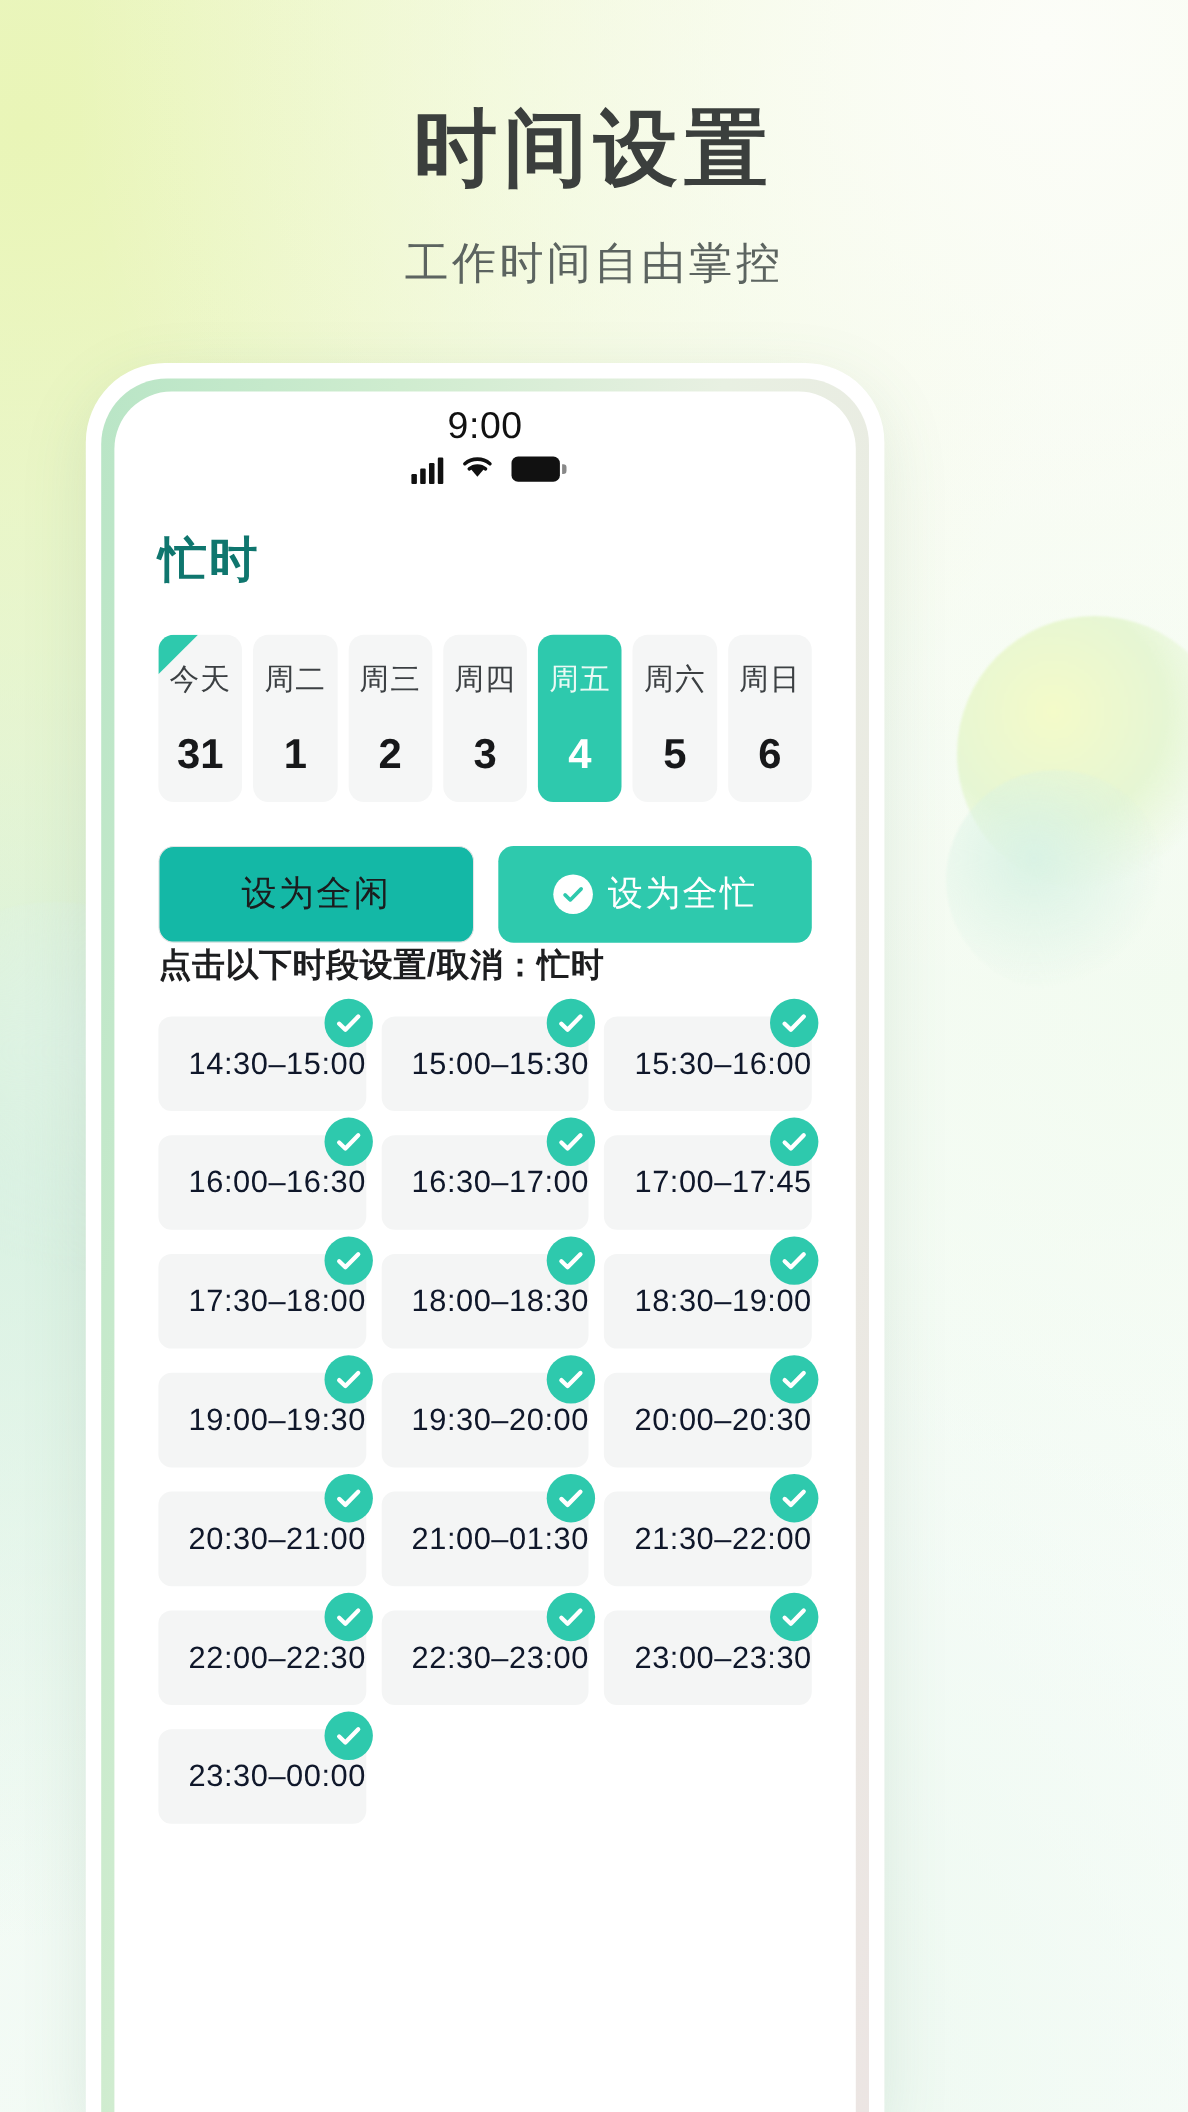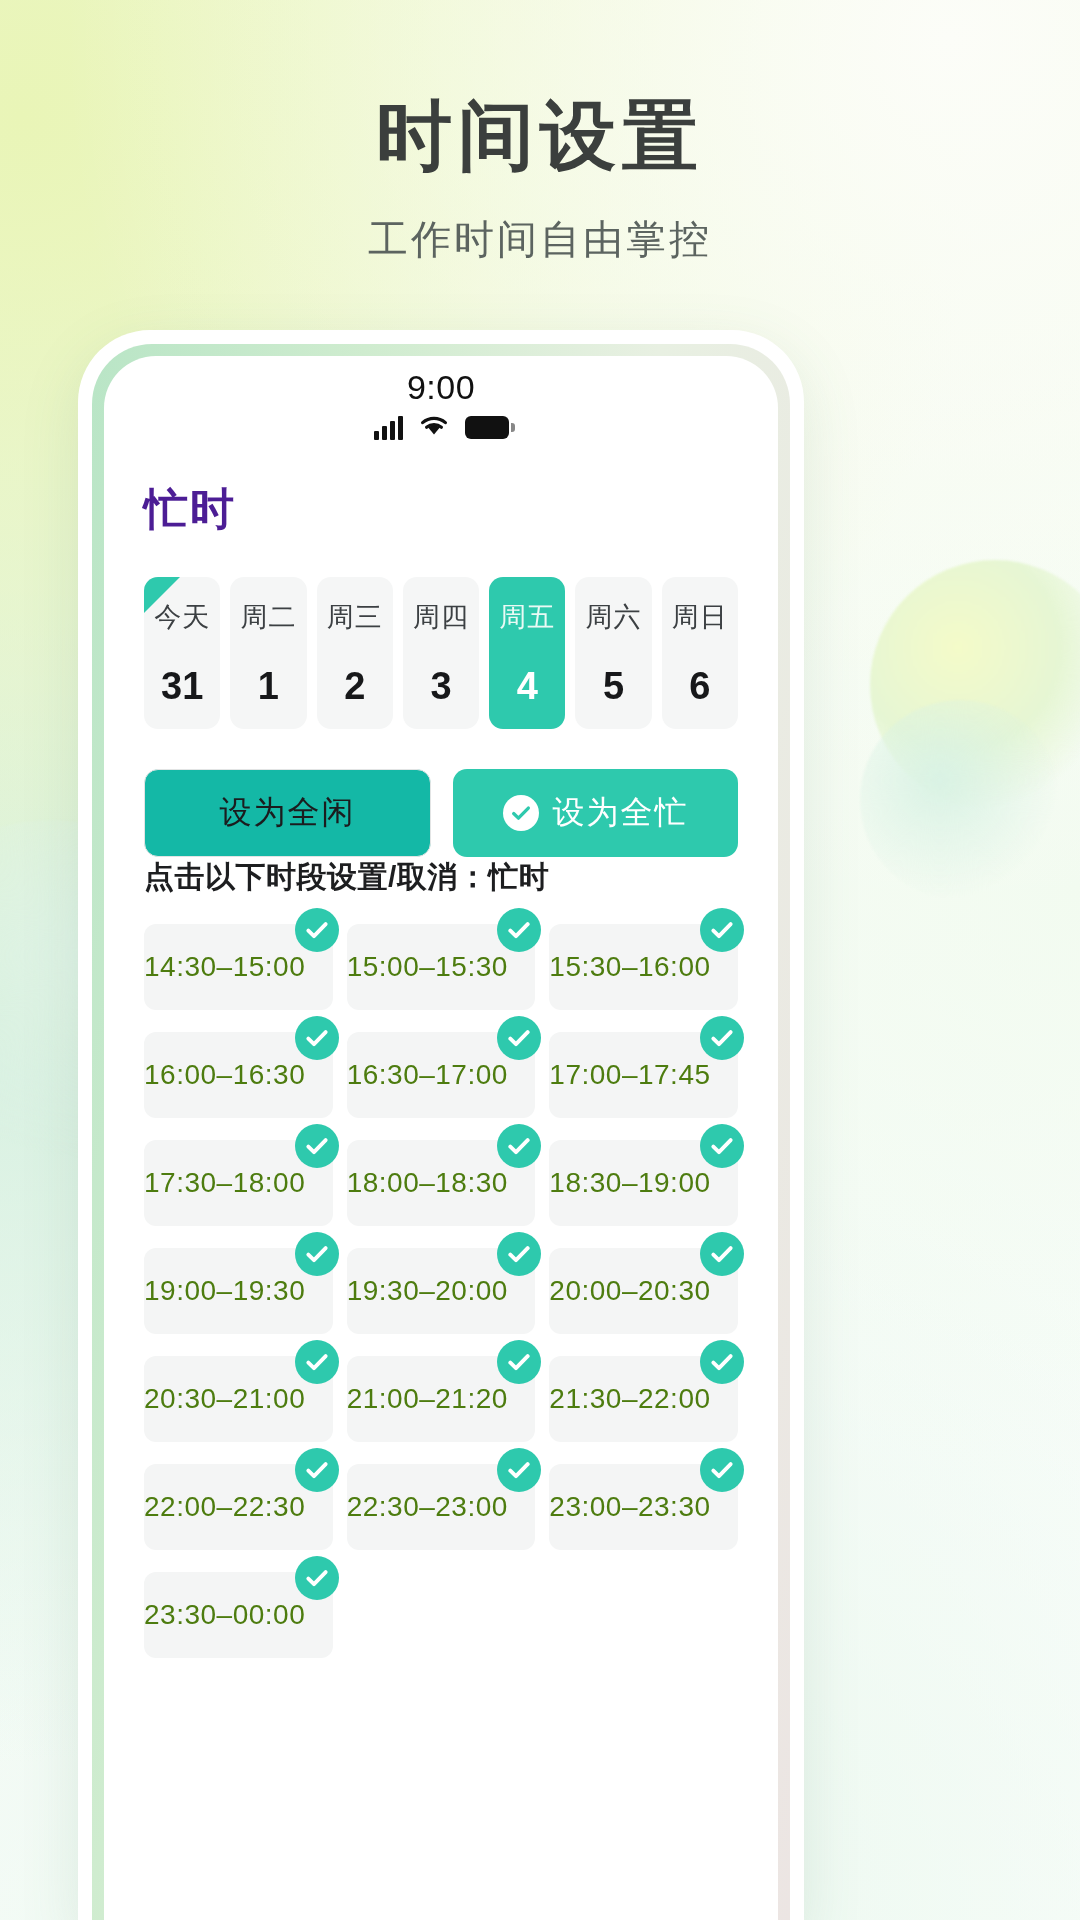--- a/index.html
+++ b/index.html
@@ -145,21 +145,21 @@
   }
 
   
   .app {
     padding: 0 40px;
   }
   .app-title {
     margin-top: 38px;
     font-size: 44px;
     font-weight: 700;
-    color: #4c1d95;
+    color: #0f766e;
     letter-spacing: 2px;
   }
 
   
   .day-strip {
     margin-top: 38px;
     display: flex;
     gap: 10px;
   }
   .day-card {
@@ -249,23 +249,23 @@
     column-gap: 14px;
     row-gap: 22px;
   }
   .slot {
     position: relative;
     height: 86px;
     border-radius: 12px;
     background: #f4f5f5;
     display: flex;
     align-items: center;
-    justify-content: flex-start;
+    justify-content: flex-end;
     font-size: 28px;
-    color: #4d7c0f;
+    color: #0f172a;
     letter-spacing: 0.5px;
   }
   .slot-badge {
     position: absolute;
     right: -6px;
     top: -16px;
     width: 44px; height: 44px;
     border-radius: 50%;
     background: #2ec9ad;
     display: flex;
@@ -460,21 +460,21 @@
           </div>
         <div class="slot">
             <span>20:30–21:00</span>
             <span class="slot-badge">
               <svg viewBox="0 0 24 24" aria-hidden="true">
                 <path d="M4 12.6 L9.2 17.6 L20 6.6" stroke="#fff" stroke-width="3.6" fill="none" stroke-linecap="round" stroke-linejoin="round"></path>
               </svg>
             </span>
           </div>
         <div class="slot">
-            <span>21:00–21:20</span>
+            <span>21:00–01:30</span>
             <span class="slot-badge">
               <svg viewBox="0 0 24 24" aria-hidden="true">
                 <path d="M4 12.6 L9.2 17.6 L20 6.6" stroke="#fff" stroke-width="3.6" fill="none" stroke-linecap="round" stroke-linejoin="round"></path>
               </svg>
             </span>
           </div>
         <div class="slot">
             <span>21:30–22:00</span>
             <span class="slot-badge">
               <svg viewBox="0 0 24 24" aria-hidden="true">

